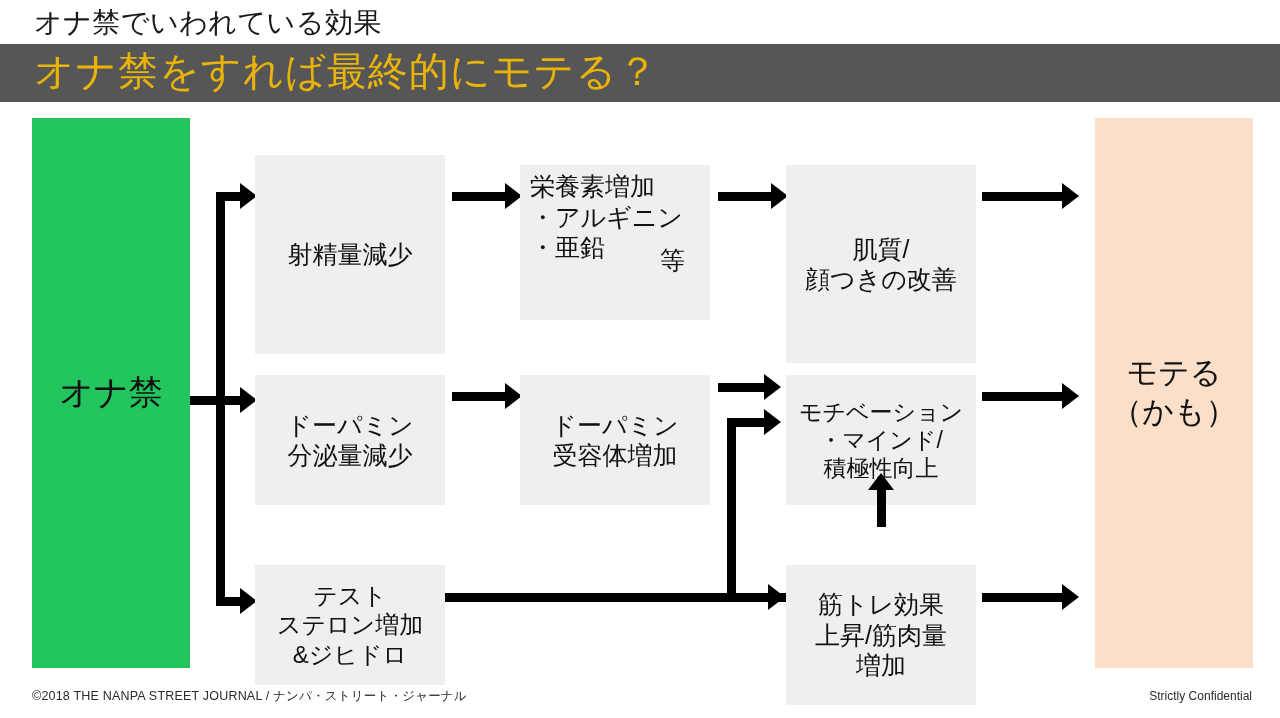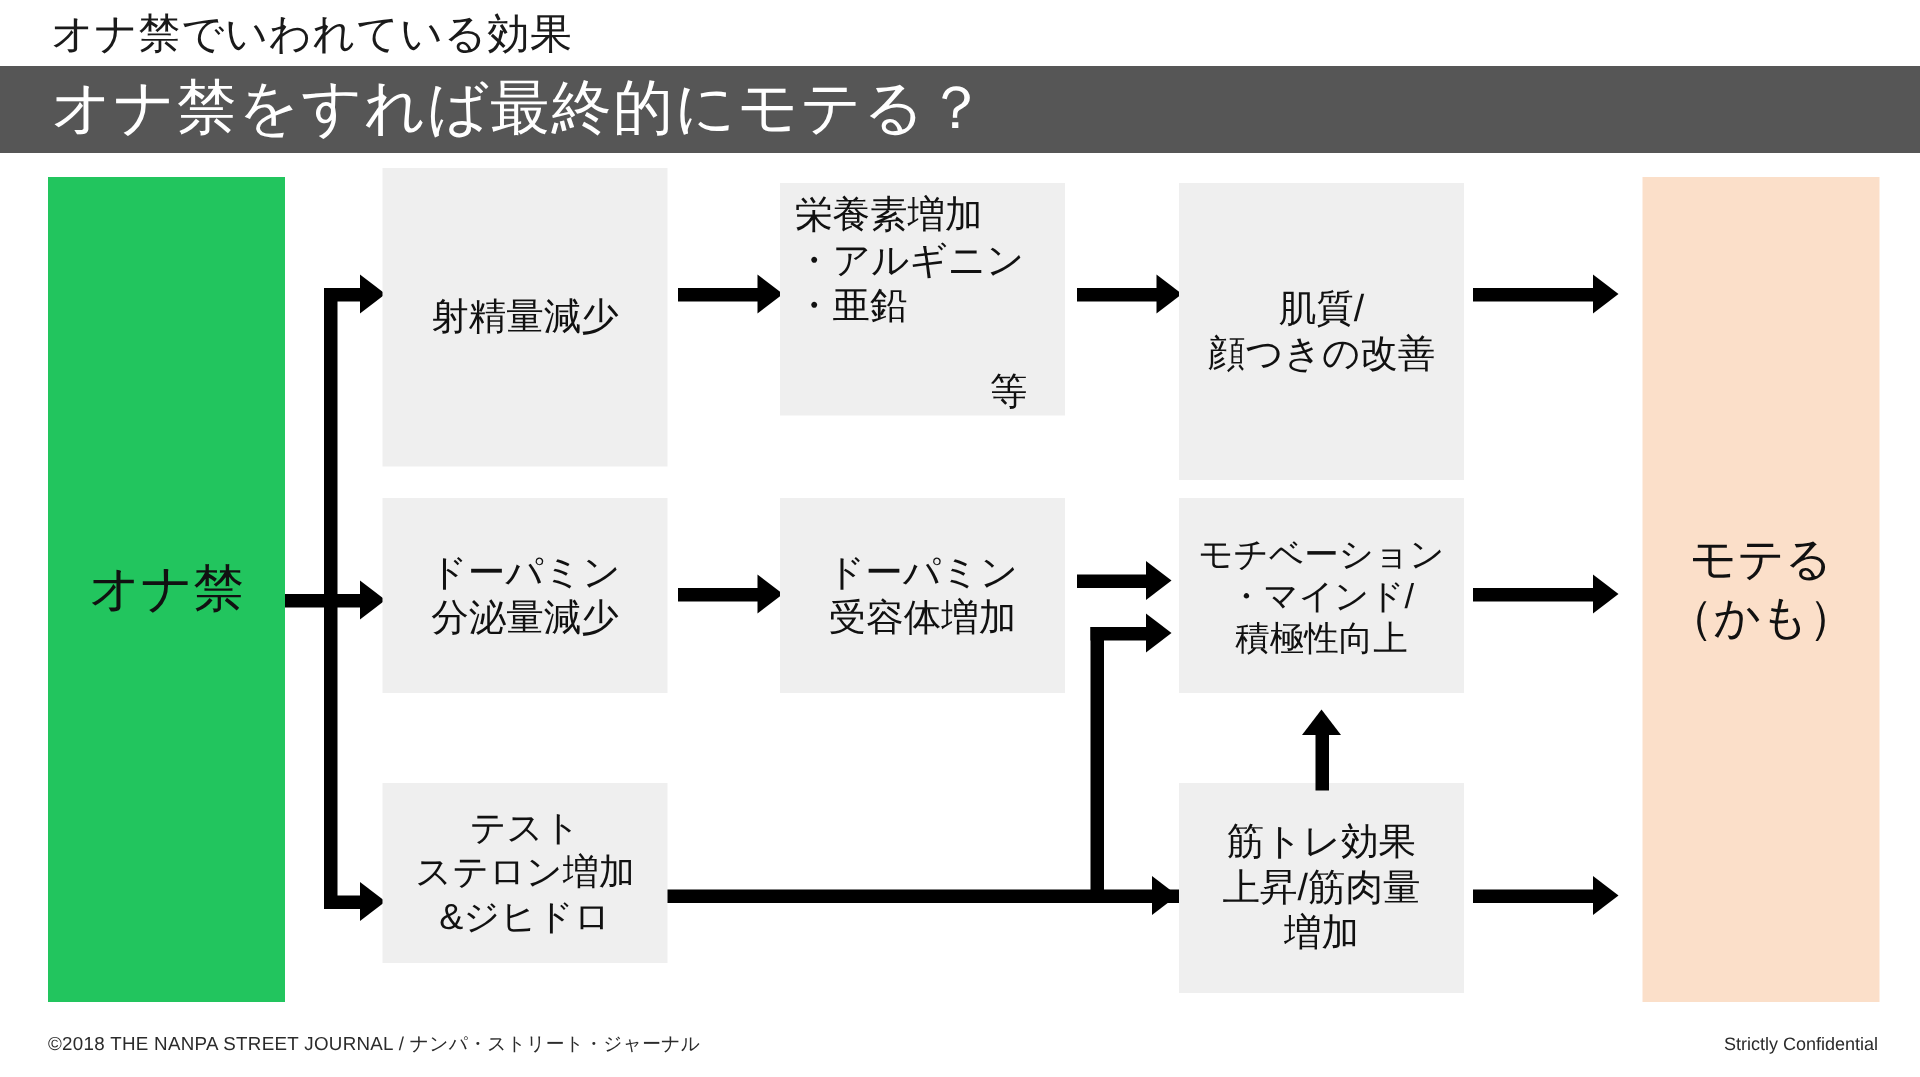--- a/index.html
+++ b/index.html
@@ -17,32 +17,33 @@
     position:absolute;left:34px;top:8px;
     font-size:28px;color:#1a1a1a;letter-spacing:0.5px;
     white-space:nowrap;line-height:1.1;
   }
   .titlebar{
     position:absolute;left:0;top:44px;width:1280px;height:58px;
     background:#565656;
   }
   .titlebar .title{
     position:absolute;left:34px;top:50%;transform:translateY(-52%);
-    font-size:40px;color:#ffffff;letter-spacing:1px;white-space:nowrap;
+    font-size:40px;color:#eab308;letter-spacing:1px;white-space:nowrap;
   }
 
   
   .box{
     position:absolute;
     background:#efefef;
     display:flex;align-items:center;justify-content:flex-end;
     text-align:center;
     color:#111111;
     line-height:1.22;
     box-sizing:border-box;
+    margin-top:43px;
   }
   .box .txt{width:100%;white-space:pre-line;}
 
   .band{
     position:absolute;
     background:#22c55e;
     display:flex;align-items:center;justify-content:center;
     text-align:center;color:#111;
   }
   .band.peach{background:#fbdfc9;}

